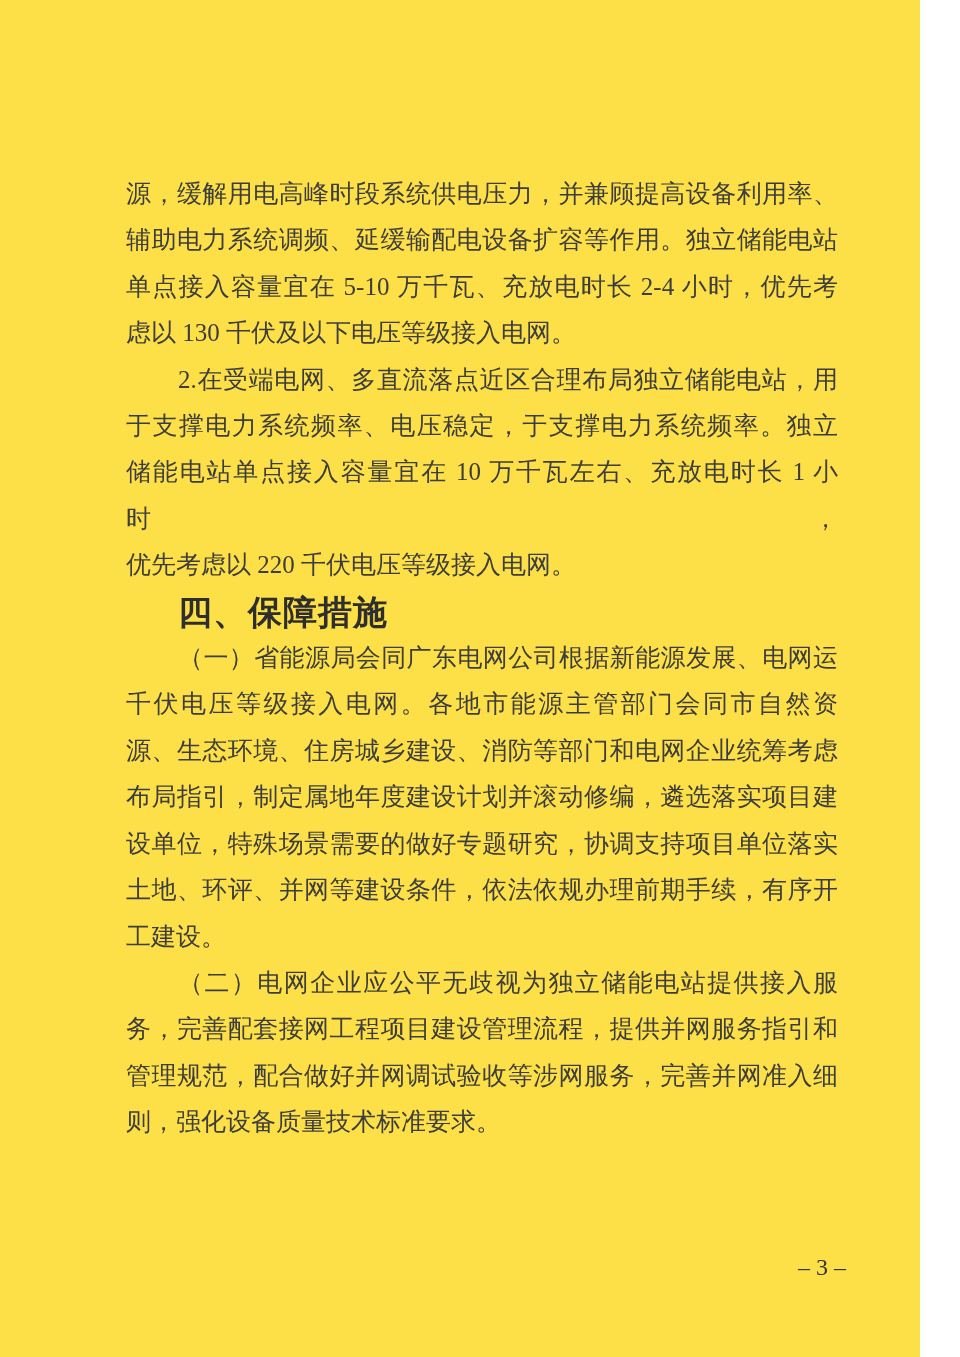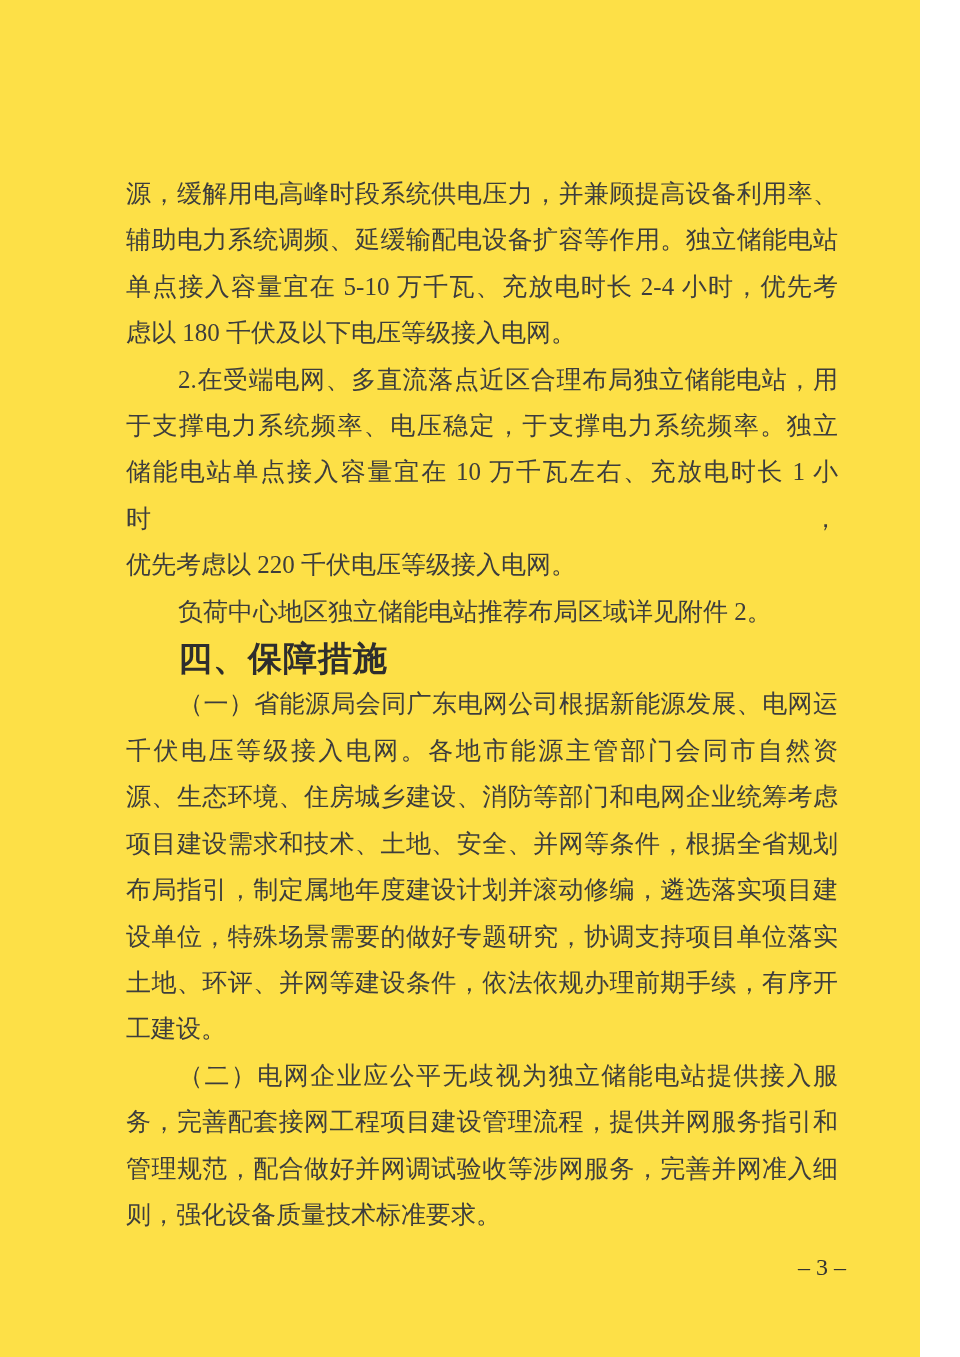--- a/index.html
+++ b/index.html
@@ -54,31 +54,29 @@
   }
 </style>
 </head>
 <body>
 
 <div class="page">
   <div class="content">
     <div class="line">源，缓解用电高峰时段系统供电压力，并兼顾提高设备利用率、</div>
     <div class="line">辅助电力系统调频、延缓输配电设备扩容等作用。独立储能电站</div>
     <div class="line">单点接入容量宜在 5-10 万千瓦、充放电时长 2-4 小时，优先考</div>
-    <div class="line end">虑以 180 千伏及以下电压等级接入电网。</div>
+    <div class="line end">虑以 130 千伏及以下电压等级接入电网。</div>
     <div class="line indent">2.在受端电网、多直流落点近区合理布局独立储能电站，用</div>
     <div class="line">于支撑电力系统频率、电压稳定，于支撑电力系统频率。独立</div>
     <div class="line">储能电站单点接入容量宜在 10 万千瓦左右、充放电时长 1 小时，</div>
     <div class="line end">优先考虑以 220 千伏电压等级接入电网。</div>
-    <div class="line indent end">负荷中心地区独立储能电站推荐布局区域详见附件 2。</div>
     <div class="line indent heading">四、保障措施</div>
     <div class="line indent">（一）省能源局会同广东电网公司根据新能源发展、电网运</div>
     <div class="line">千伏电压等级接入电网。各地市能源主管部门会同市自然资</div>
     <div class="line">源、生态环境、住房城乡建设、消防等部门和电网企业统筹考虑</div>
-    <div class="line">项目建设需求和技术、土地、安全、并网等条件，根据全省规划</div>
     <div class="line">布局指引，制定属地年度建设计划并滚动修编，遴选落实项目建</div>
     <div class="line">设单位，特殊场景需要的做好专题研究，协调支持项目单位落实</div>
     <div class="line">土地、环评、并网等建设条件，依法依规办理前期手续，有序开</div>
     <div class="line end">工建设。</div>
     <div class="line indent">（二）电网企业应公平无歧视为独立储能电站提供接入服</div>
     <div class="line">务，完善配套接网工程项目建设管理流程，提供并网服务指引和</div>
     <div class="line">管理规范，配合做好并网调试验收等涉网服务，完善并网准入细</div>
     <div class="line end">则，强化设备质量技术标准要求。</div>
   </div>
 

